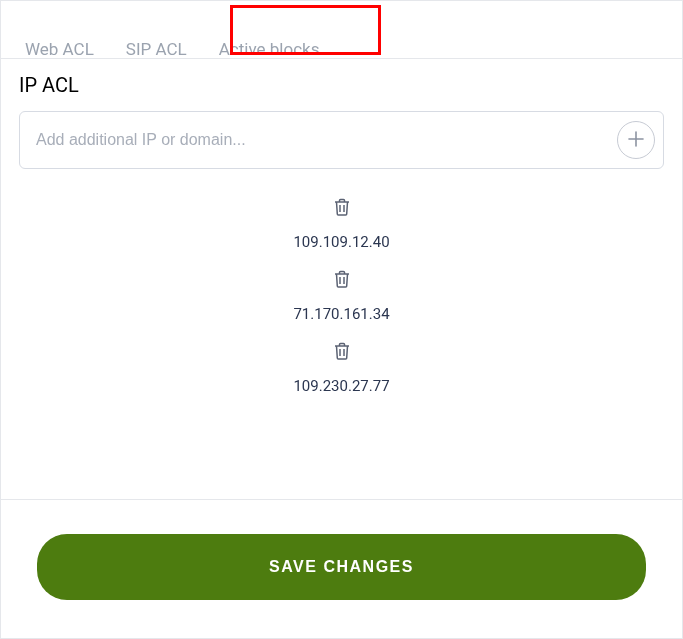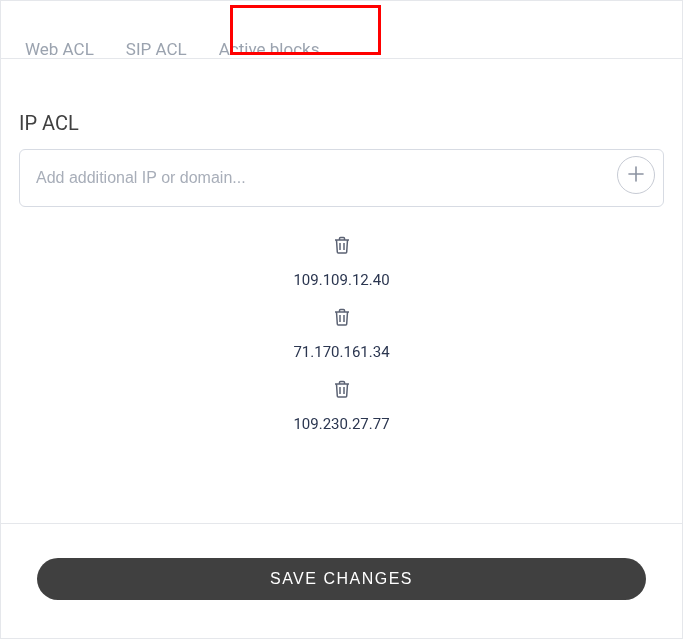--- a/index.html
+++ b/index.html
@@ -54,28 +54,27 @@
       width: 151px;
       height: 50px;
     }
     .content {
       flex: 1;
       padding: 14px 18px 0 18px;
       overflow: auto;
     }
     .section-title {
       font-size: 20px;
-      color: #404040;
+      color: #000000;
       font-weight: 400;
       margin-bottom: 14px;
-      margin-top: 38px;
     }
     .input-row {
       display: flex;
-      align-items: flex-start;
+      align-items: center;
       border: 1px solid #d7dbe3;
       border-radius: 6px;
       padding: 6px 8px 6px 16px;
       margin-bottom: 20px;
     }
     .ip-input {
       flex: 1;
       border: none;
       outline: none;
       font-size: 16px;
@@ -118,27 +117,27 @@
     .ip-text {
       font-size: 15px;
       color: #2b3650;
     }
     .footer {
       border-top: 1px solid #e5e7eb;
       padding: 34px 36px 38px 36px;
     }
     .save-btn {
       width: 100%;
-      height: 42px;
+      height: 66px;
       border-radius: 30px;
-      background: #404040;
+      background: #4d7c0f;
       color: #fff;
       border: none;
       font-size: 16px;
-      font-weight: 400;
+      font-weight: 700;
       letter-spacing: 1.5px;
       cursor: pointer;
     }
   </style>
 </head>
 <body>
 
 <div class="tabs">
   <div class="tab">
       <span>Web ACL</span>

